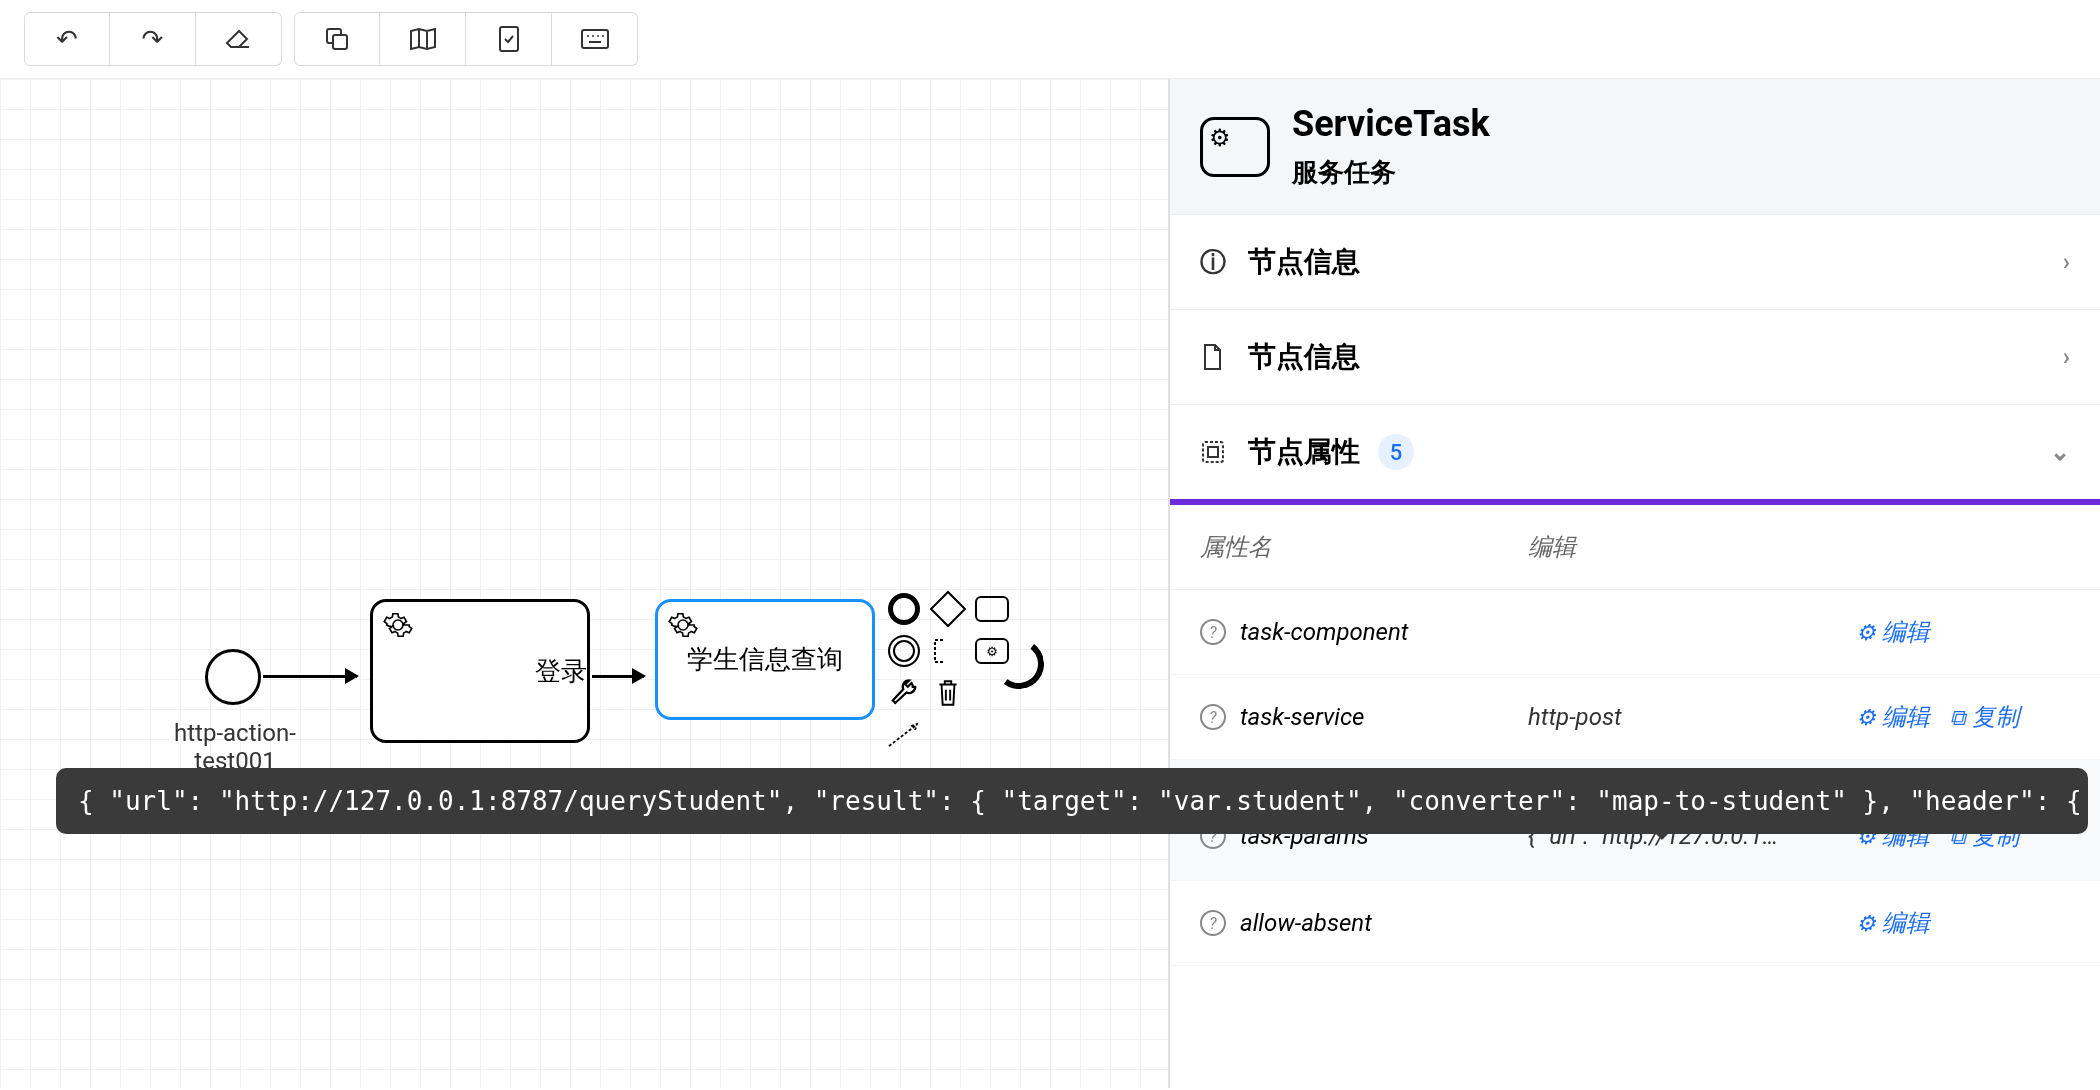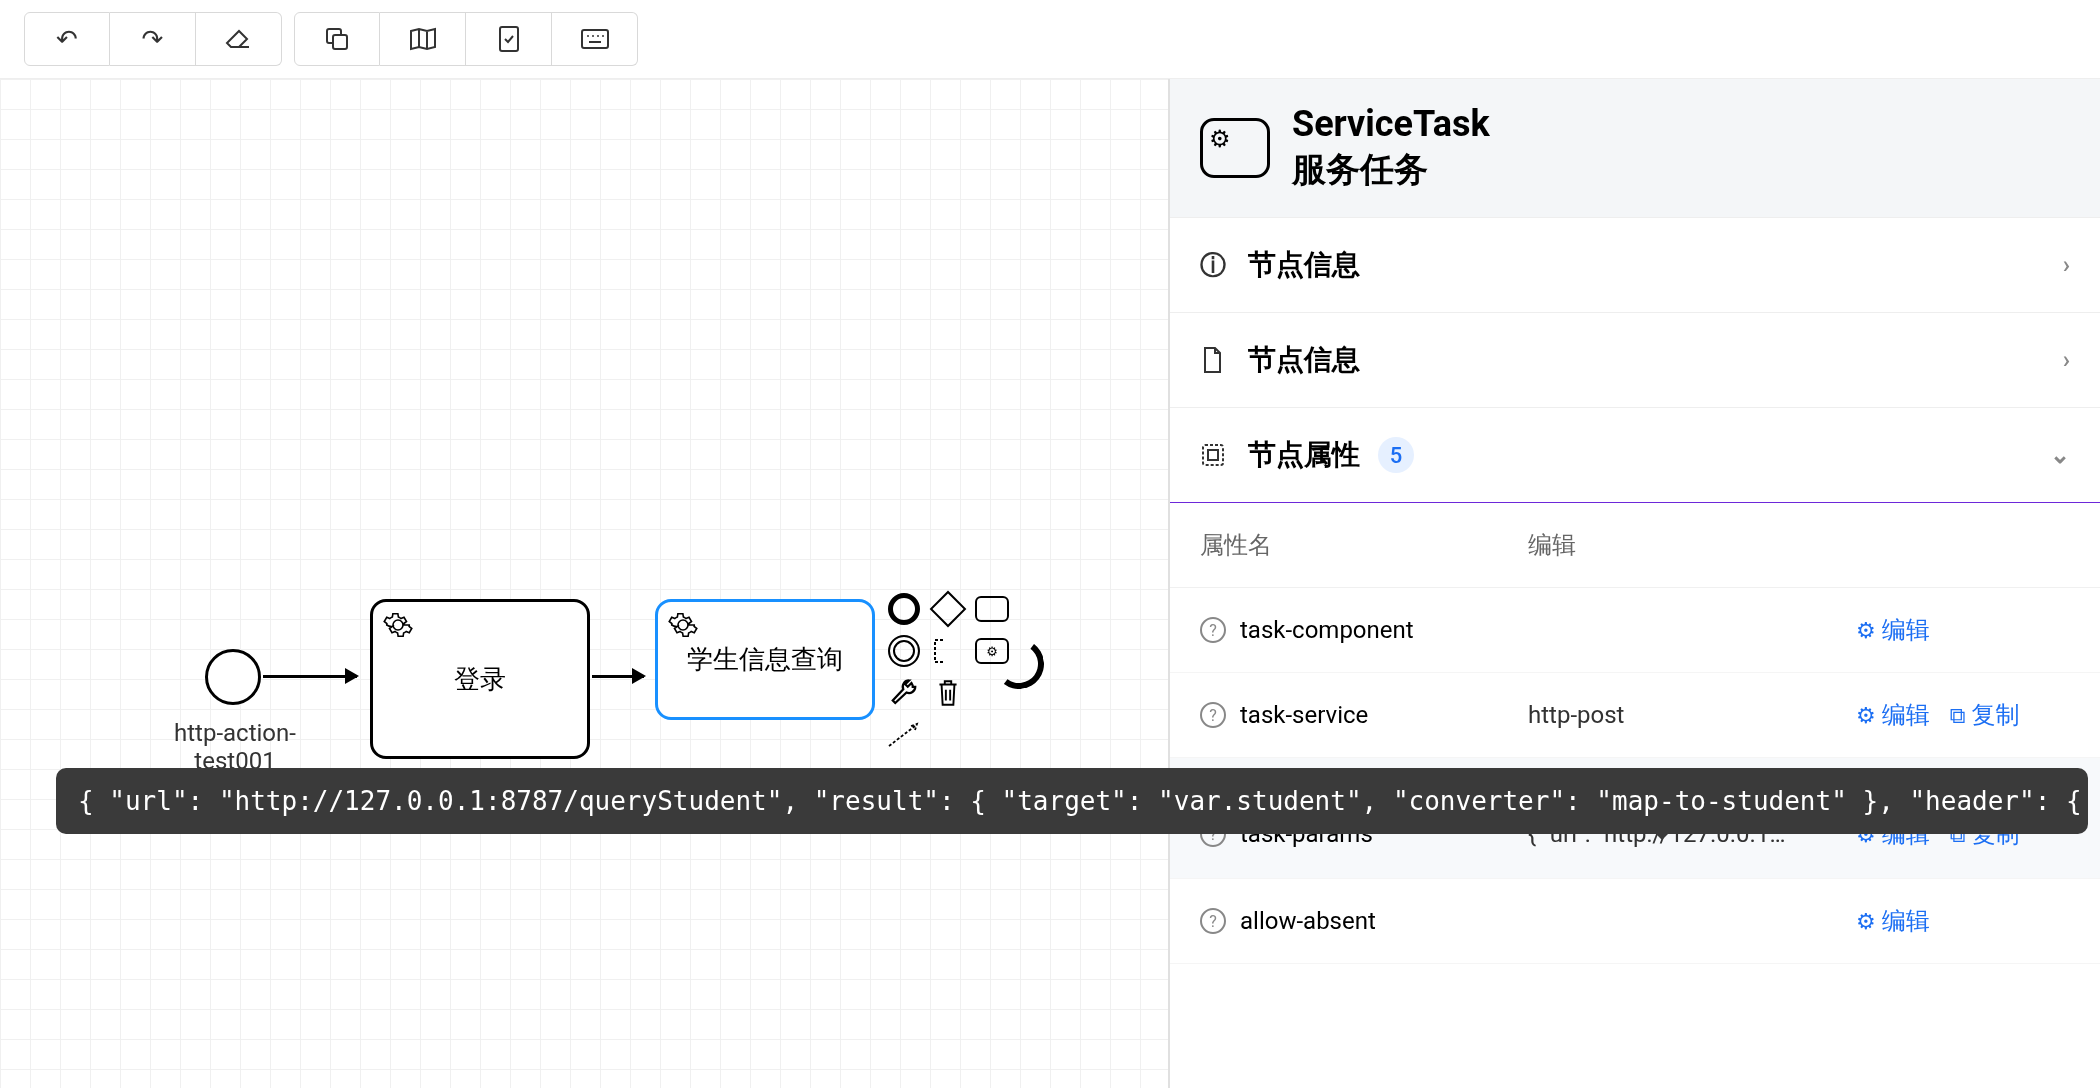--- a/index.html
+++ b/index.html
@@ -86,21 +86,21 @@
       justify-content: center;
       font-size: 26px;
     }
     .task-box .gear-icon {
       position: absolute;
       left: 10px; top: 8px;
       font-size: 28px;
     }
     .task-login {
       left: 370px; top: 520px;
-      width: 220px; height: 160px;
+      width: 220px; height: 144px; justify-content: flex-end;
     }
     .task-query {
       left: 655px; top: 520px;
       width: 220px; height: 121px;
       border: 3px solid #1890ff;
     }
     
     .flow-arrow {
       position: absolute;
       top: 596px;
@@ -186,21 +186,21 @@
     .panel-header-icon {
       width: 70px; height: 60px;
       border: 3px solid #000;
       border-radius: 14px;
       display:flex; align-items:flex-start; justify-content:flex-start;
       padding: 4px 0 0 6px;
       font-size: 24px;
     }
     .panel-header-titles { display:flex; flex-direction:column; gap:2px; }
     .panel-header-title { font-size: 36px; font-weight: 700; }
-    .panel-header-sub { font-size: 34px; font-weight: 700; }
+    .panel-header-sub { font-size: 26px; font-weight: 700; margin-top: 8px; }
     
     .section {
       padding: 28px 30px;
       border-top: 1px solid #eee;
       display: flex;
       align-items: center;
       gap: 18px;
       font-size: 28px;
       font-weight: 600;
       cursor: pointer;
@@ -211,21 +211,21 @@
       color: #1b6ef3;
       width: 36px; height: 36px;
       border-radius: 50%;
       display:flex;align-items:center;justify-content:center;
       font-size: 22px;
       font-weight: 500;
     }
     .section-icon { font-size: 26px; color: #333; width: 30px; }
     
     
-    .props-table { border-top: 1px solid #6d28d9; }
+    .props-table { border-top: 6px solid #6d28d9; font-style: italic; }
     .props-head, .props-row {
       display: grid;
       grid-template-columns: 320px 320px 1fr;
       padding: 26px 30px;
       align-items: center;
       font-size: 24px;
       gap: 8px;
     }
     .props-head { color: #666; font-weight: 500; border-bottom: 1px solid #f0f0f0; }
     .props-row { border-bottom: 1px solid #f5f5f5; }

